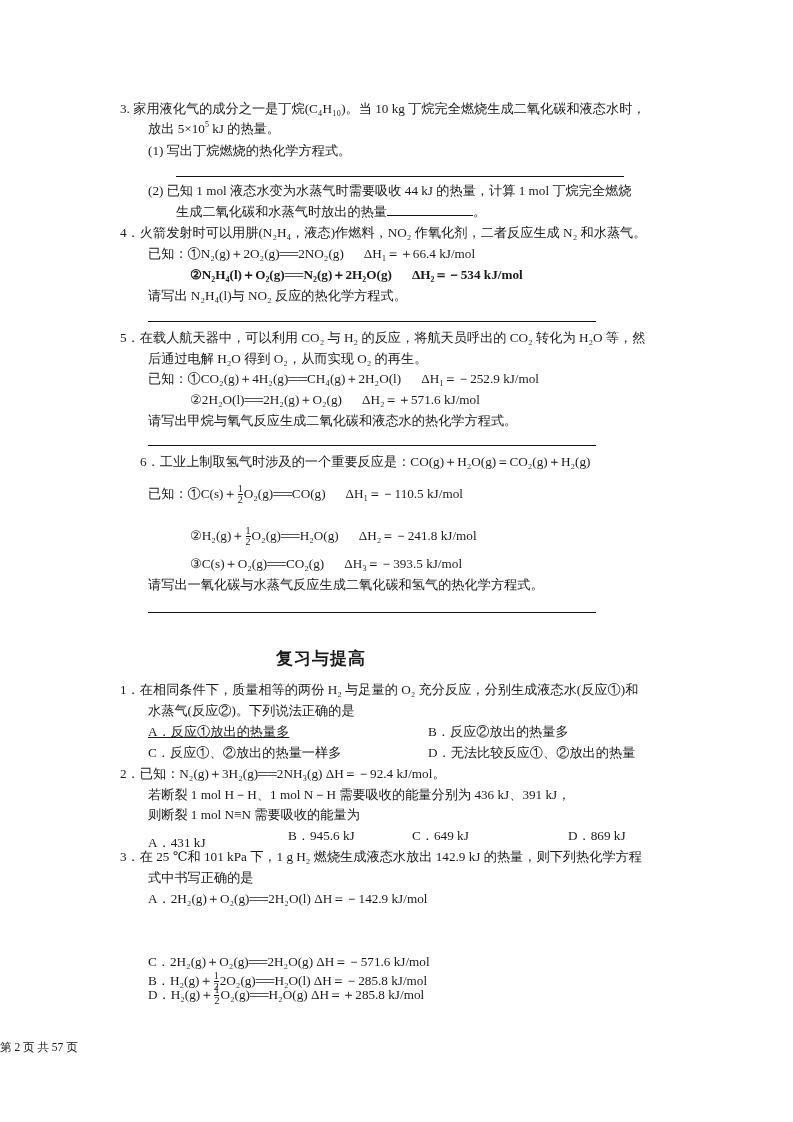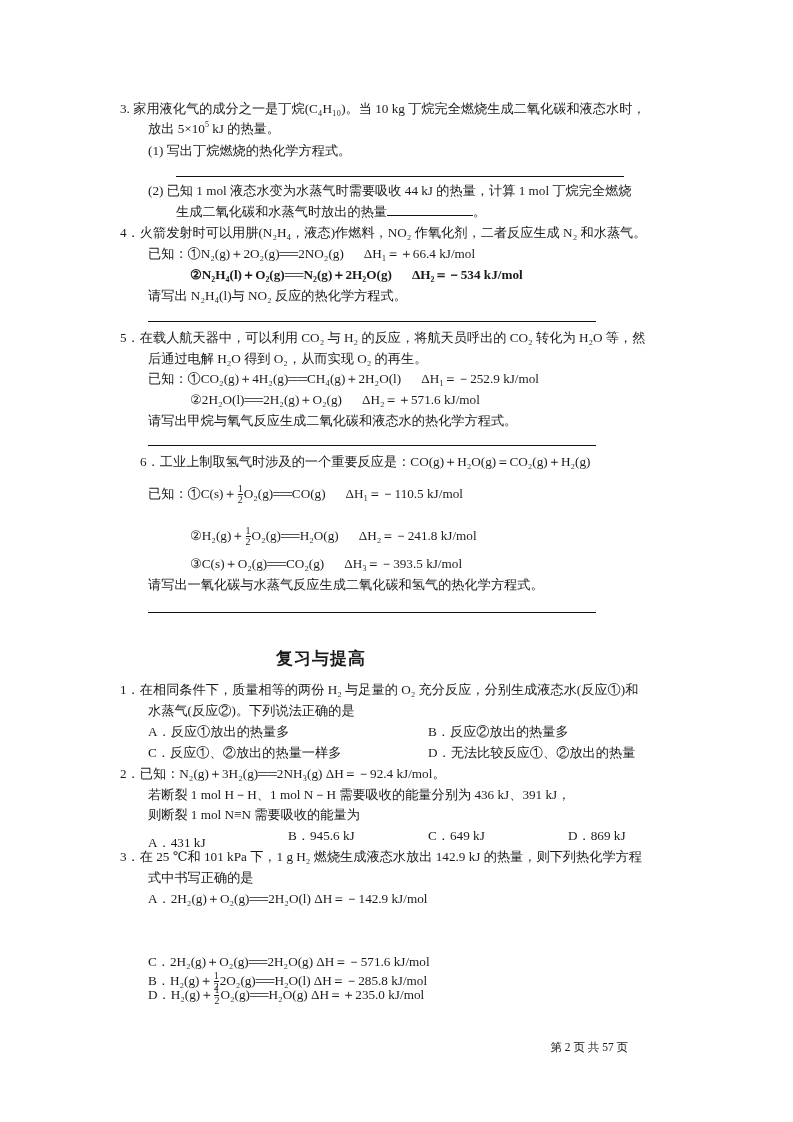--- a/index.html
+++ b/index.html
@@ -7,21 +7,21 @@
     font-family:"Liberation Serif","DejaVu Serif",serif; color:#1a1a1a; font-size:13.2px; }
   .line { position:absolute; white-space:nowrap; line-height:18px; }
   .blank { position:absolute; border-bottom:1.3px solid #111; height:0; }
   .inline-blank { display:inline-block; width:86px; border-bottom:1.2px solid #111; height:12px; vertical-align:baseline; }
   sup { font-size:8px; vertical-align:6px; line-height:0; }
   .frac { display:inline-block; vertical-align:middle; text-align:center; font-size:10px; line-height:10px; margin:0 1px; }
   .frac span { display:block; }
   .frac .den { border-top:0.9px solid #111; }
   .section-title { position:absolute; left:0; width:642px; text-align:center; top:647px;
     font-family:"DejaVu Sans","Liberation Sans",sans-serif; font-weight:bold; font-size:17px; letter-spacing:1px; }
-  .footer { position:absolute; left:0; width:628px; text-align:right; top:1040px; font-size:11.5px; }
+  .footer { position:absolute; left:0; width:628px; text-align:left; top:1040px; font-size:11.5px; }
 </style>
 </head>
 <body>
 
 <div class="line" style="left:120px;top:100px;">3. 家用液化气的成分之一是丁烷(C₄H₁₀)。当 10 kg 丁烷完全燃烧生成二氧化碳和液态水时，</div>
 <div class="line" style="left:148px;top:120px;"><span>放出 5×10</span><sup>5</sup><span> kJ 的热量。</span></div>
 <div class="line" style="left:148px;top:142px;">(1)  写出丁烷燃烧的热化学方程式。</div>
 <div class="blank" style="left:176px;top:176px;width:448px;"></div>
 <div class="line" style="left:148px;top:182px;">(2)  已知 1 mol 液态水变为水蒸气时需要吸收 44 kJ 的热量，计算 1 mol 丁烷完全燃烧</div>
 <div class="line" style="left:176px;top:203px;"><span>生成二氧化碳和水蒸气时放出的热量</span><span class="inline-blank"></span><span>。</span></div>
@@ -43,33 +43,33 @@
 <div class="line" style="left:148px;top:484px;"><span>已知：</span><span>①C(s)＋</span><span class="frac"><span>1</span><span class="den">2</span></span><span>O₂(g)══CO(g)</span><span style="display:inline-block;width:20px;"></span><span>ΔH₁＝－110.5 kJ/mol</span></div>
 <div class="line" style="left:190px;top:526px;"><span>②H₂(g)＋</span><span class="frac"><span>1</span><span class="den">2</span></span><span>O₂(g)══H₂O(g)</span><span style="display:inline-block;width:20px;"></span><span>ΔH₂＝－241.8 kJ/mol</span></div>
 <div class="line" style="left:190px;top:555px;"><span>③C(s)＋O₂(g)══CO₂(g)</span><span style="display:inline-block;width:20px;"></span><span>ΔH₃＝－393.5 kJ/mol</span></div>
 <div class="line" style="left:148px;top:576px;">请写出一氧化碳与水蒸气反应生成二氧化碳和氢气的热化学方程式。</div>
 <div class="blank" style="left:148px;top:612px;width:448px;"></div>
 
 <div class="section-title">复习与提高</div>
 
 <div class="line" style="left:120px;top:681px;">1．在相同条件下，质量相等的两份 H₂ 与足量的 O₂ 充分反应，分别生成液态水(反应①)和</div>
 <div class="line" style="left:148px;top:702px;">水蒸气(反应②)。下列说法正确的是</div>
-<div class="line" style="left:148px;top:723px;">A．反应①放出的热量多</div>
+<div class="line" style="left:148px;top:723px;text-decoration:underline;">A．反应①放出的热量多</div>
 <div class="line" style="left:428px;top:723px;">B．反应②放出的热量多</div>
 <div class="line" style="left:148px;top:744px;">C．反应①、②放出的热量一样多</div>
 <div class="line" style="left:428px;top:744px;">D．无法比较反应①、②放出的热量</div>
 
 <div class="line" style="left:120px;top:765px;">2．已知：N₂(g)＋3H₂(g)══2NH₃(g)    ΔH＝－92.4 kJ/mol。</div>
 <div class="line" style="left:148px;top:786px;">若断裂 1 mol H－H、1 mol N－H 需要吸收的能量分别为 436 kJ、391 kJ，</div>
 <div class="line" style="left:148px;top:806px;">则断裂 1 mol N≡N 需要吸收的能量为</div>
 <div class="line" style="left:148px;top:834px;">A．431 kJ</div>
 <div class="line" style="left:288px;top:827px;">B．945.6 kJ</div>
-<div class="line" style="left:428px;top:827px;text-align:center;">C．649 kJ</div>
+<div class="line" style="left:412px;top:827px;text-align:center;">C．649 kJ</div>
 <div class="line" style="left:568px;top:827px;font-family:Liberation Serif, serif;">D．869 kJ</div>
 
 <div class="line" style="left:120px;top:848px;">3．在 25 ℃和 101 kPa 下，1 g H₂ 燃烧生成液态水放出 142.9 kJ 的热量，则下列热化学方程</div>
 <div class="line" style="left:148px;top:869px;">式中书写正确的是</div>
 <div class="line" style="left:148px;top:890px;">A．2H₂(g)＋O₂(g)══2H₂O(l)    ΔH＝－142.9 kJ/mol</div>
 <div class="line" style="left:148px;top:971px;"><span>B．H₂(g)＋</span><span class="frac"><span>1</span><span class="den">2</span></span><span>2O₂(g)══H₂O(l)    ΔH＝－285.8 kJ/mol</span></div>
 <div class="line" style="left:148px;top:953px;">C．2H₂(g)＋O₂(g)══2H₂O(g)    ΔH＝－571.6 kJ/mol</div>
-<div class="line" style="left:148px;top:985px;"><span>D．H₂(g)＋</span><span class="frac"><span>1</span><span class="den">2</span></span><span>O₂(g)══H₂O(g)    ΔH＝＋235.0 kJ/mol</span></div>
+<div class="line" style="left:148px;top:985px;"><span>D．H₂(g)＋</span><span class="frac"><span>1</span><span class="den">2</span></span><span>O₂(g)══H₂O(g)    ΔH＝＋285.8 kJ/mol</span></div>
 
 <div class="footer">第 2 页    共 57 页</div>
 
 </body></html>

